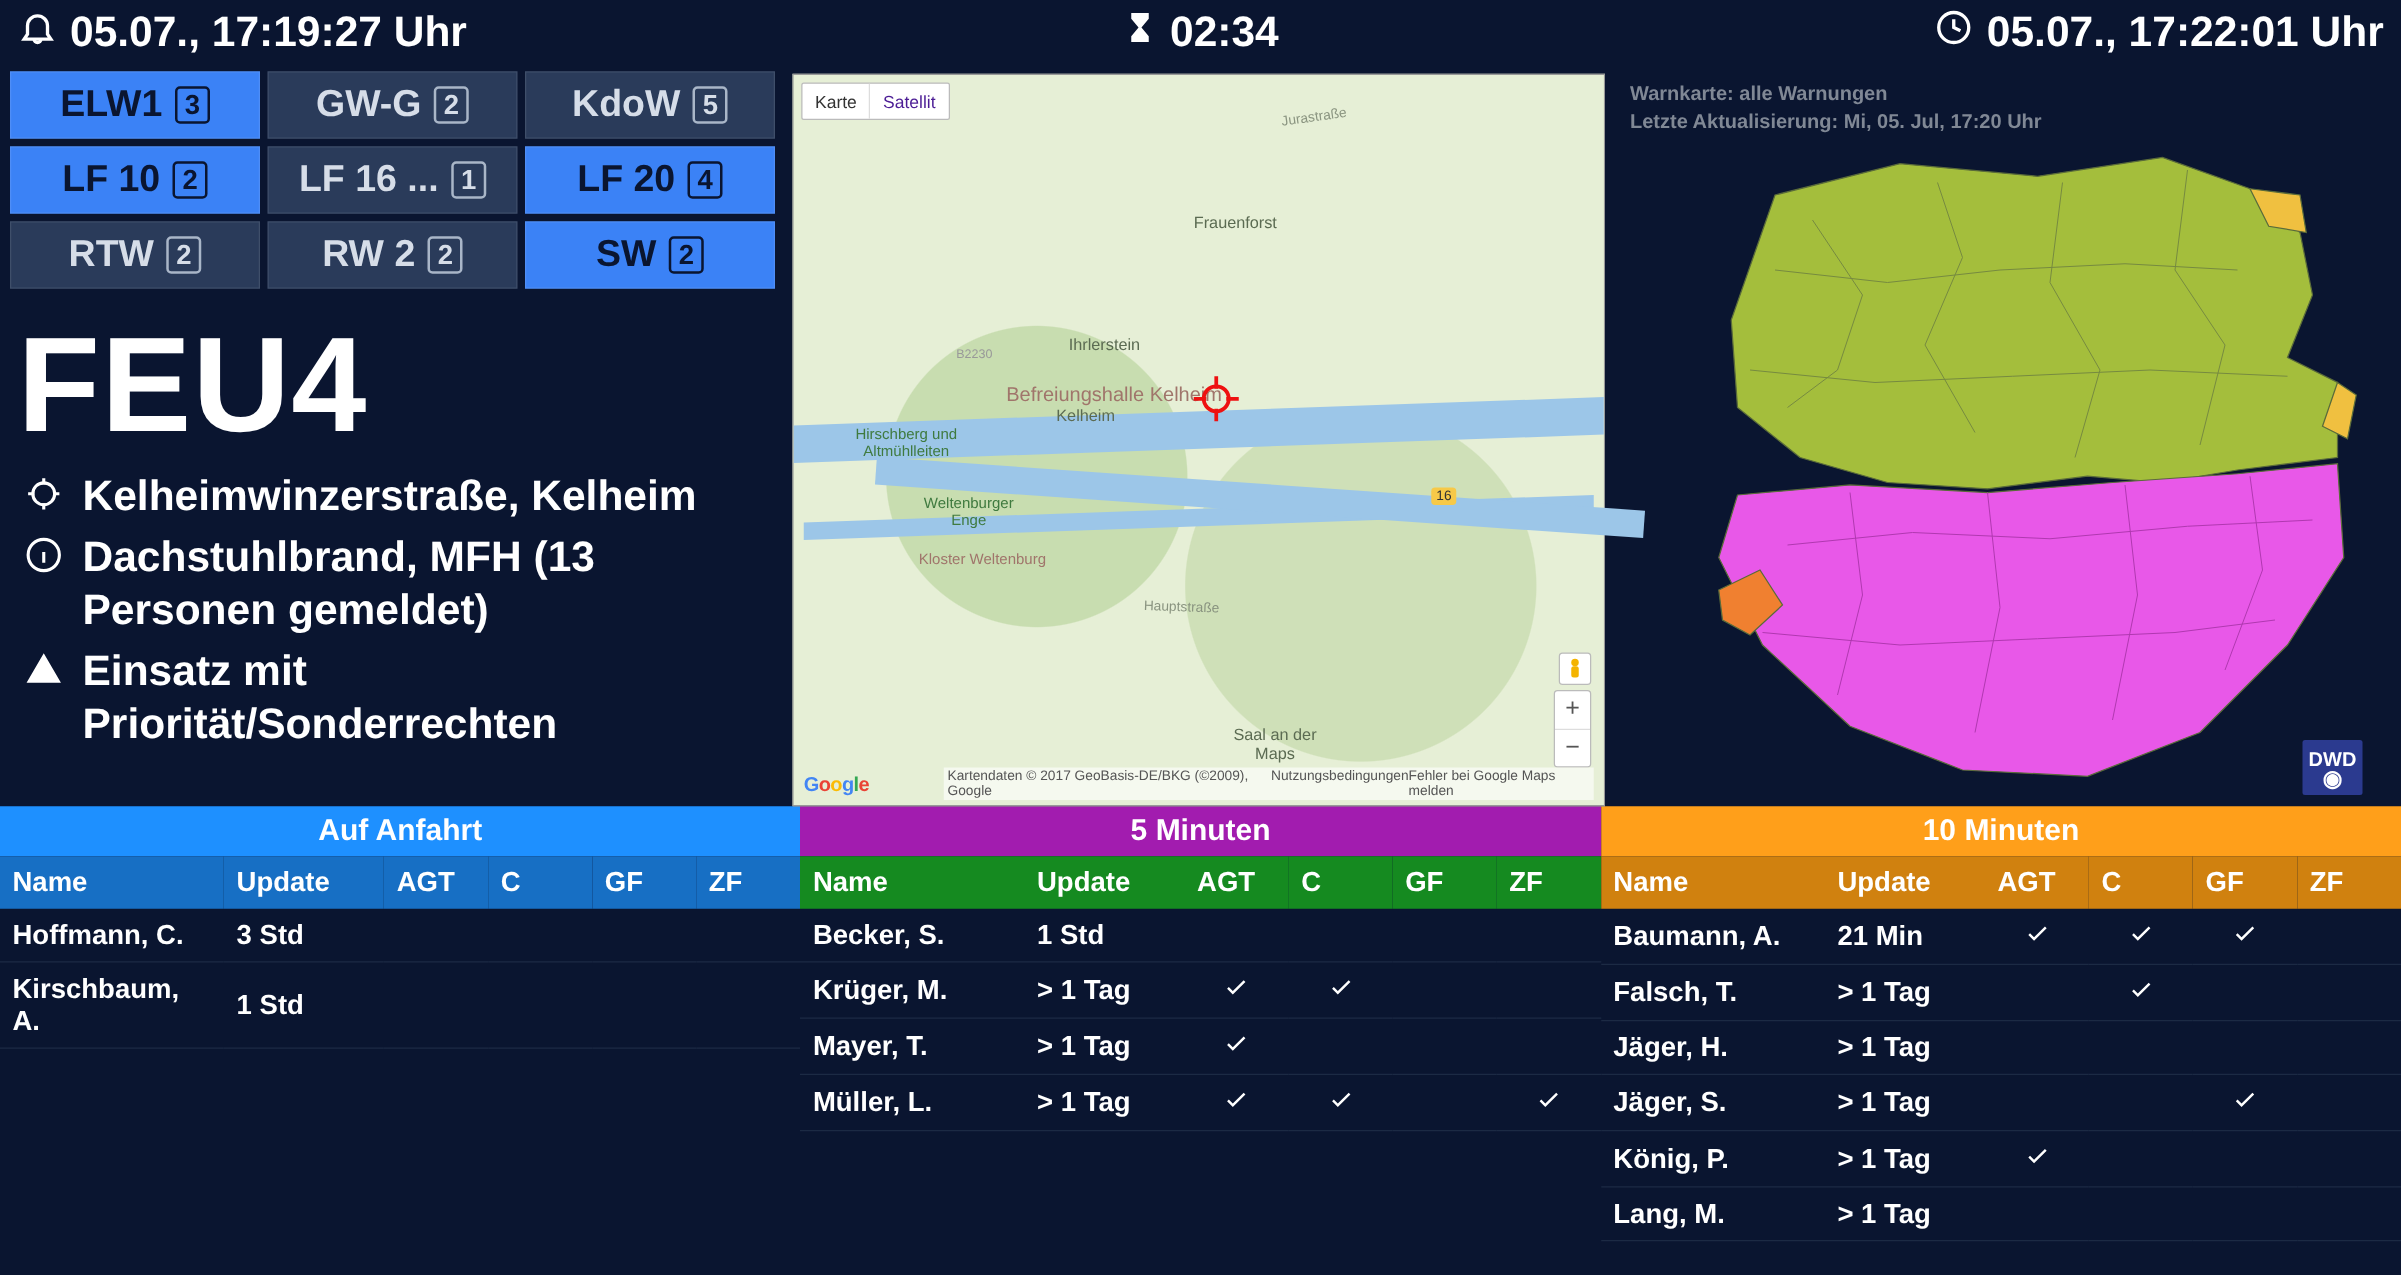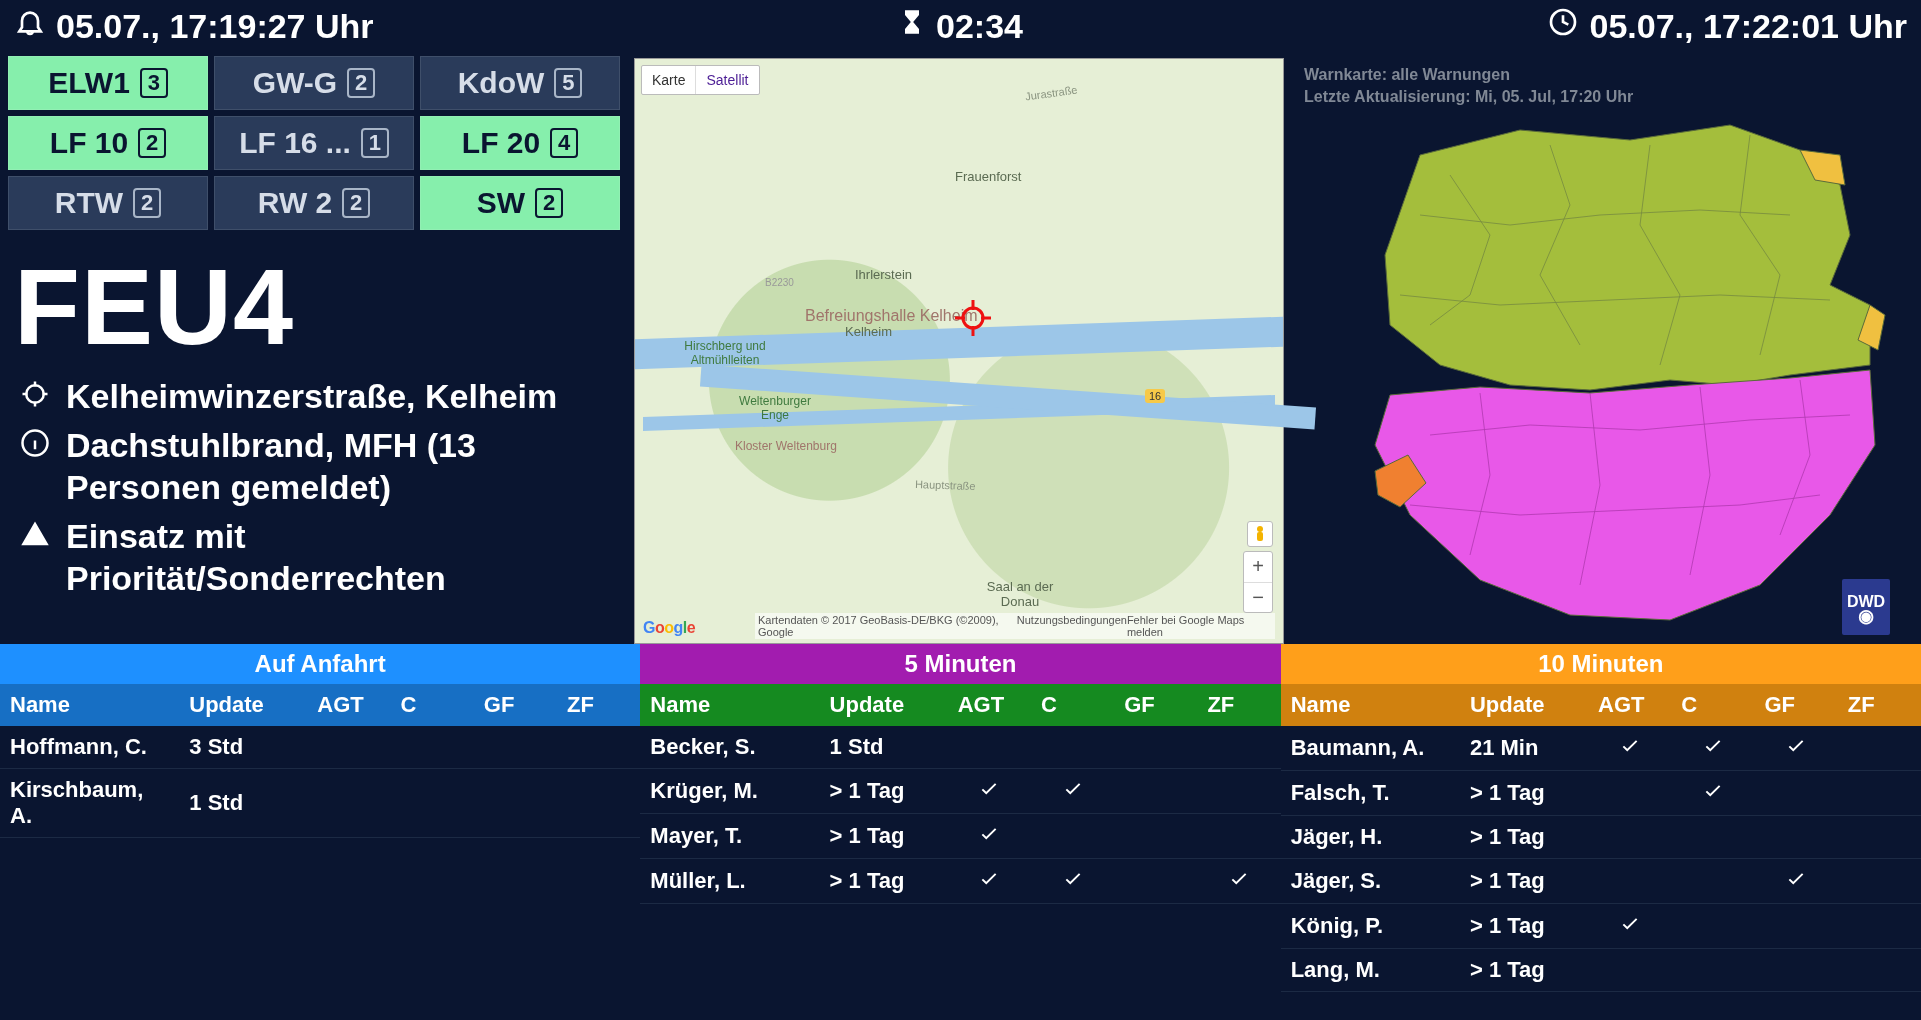--- a/index.html
+++ b/index.html
@@ -43,21 +43,21 @@
   }
   .veh .cnt {
     display: inline-flex; align-items: center; justify-content: center;
     min-width: 28px; height: 30px;
     margin-left: 10px;
     font-size: 22px;
     border: 2px solid currentColor;
     border-radius: 4px;
     padding: 0 4px;
   }
-  .veh.yellow { background: #86efac; color: #0a1530; }
+  .veh.yellow { background: #3b82f6; color: #0a1530; }
   .veh.yellow .cnt { border-color: #0a1530; }
   .veh.gray { background: #2a3b5a; color: #d6dde8; }
   .veh.gray .cnt { border-color: #a9b6c8; }
 
   .keyword {
     font-size: 108px;
     font-weight: 800;
     letter-spacing: 1px;
     margin: 14px 0 4px 10px;
   }
@@ -127,21 +127,21 @@
   .crosshair svg { width:100%; height:100%; }
 
   
   .warn { padding: 8px 8px 0 20px; }
   .warn-hdr { color:#808895; font-size:16px; font-weight:bold; line-height:1.35;}
   .warn-map {
     position:relative; width:560px; height:520px; margin:8px auto 0;
   }
   .warn-map svg { width:100%; height:100%; }
   .dwd-badge {
-    position:absolute; right:0; bottom:0; width:48px; height:56px;
+    position:absolute; right:0; bottom:0; width:48px; height:44px;
     background:#2b3a8f; color:#fff; font-weight:bold;
     display:flex; flex-direction:column; align-items:center; justify-content:center;
     font-size:16px; border-radius:2px;
   }
   .dwd-badge .swirl { font-size:18px; line-height:0.6; }
 
   
   .tables {
     display:grid;
     grid-template-columns: 1fr 1fr 1fr;
@@ -288,21 +288,21 @@
 
     <span class="map-label" style="top:110px;left:320px">Frauenforst</span>
     <span class="map-label" style="top:28px;left:390px;transform:rotate(-8deg);font-size:11px;color:#8a9480">Jurastraße</span>
     <span class="map-label" style="top:208px;left:220px">Ihrlerstein</span>
     <span class="map-label" style="top:248px;left:170px;color:#a0756b;font-size:16px">Befreiungshalle Kelheim</span>
     <span class="map-label" style="top:265px;left:210px">Kelheim</span>
     <span class="map-label" style="top:280px;left:30px;color:#3f7a3f;font-size:12px;width:120px;white-space:normal;text-align:center">Hirschberg und Altmühlleiten</span>
     <span class="map-label" style="top:335px;left:90px;color:#3f7a3f;font-size:12px;width:100px;white-space:normal;text-align:center">Weltenburger Enge</span>
     <span class="map-label" style="top:380px;left:100px;color:#a0756b;font-size:12px">Kloster Weltenburg</span>
     <span class="map-label" style="top:420px;left:280px;transform:rotate(2deg);font-size:11px;color:#8a9480">Hauptstraße</span>
-    <span class="map-label" style="top:520px;left:340px;width:90px;white-space:normal;text-align:center">Saal an der Donau</span>
+    <span class="map-label" style="top:520px;left:340px;width:90px;white-space:normal;text-align:center">Saal an der Maps</span>
     <span class="map-label" style="top:218px;left:130px;font-size:10px;color:#999">B2230</span>
     <span class="map-label" style="top:330px;left:510px;background:#f7c948;color:#333;padding:1px 4px;border-radius:3px;font-size:11px">16</span>
 
     <div class="crosshair">
       <svg viewBox="0 0 40 40">
           <g stroke="#e11" stroke-width="3" fill="none">
             <circle cx="20" cy="20" r="10"></circle>
             <path d="M20 2v10M20 28v10M2 20h10M28 20h10"></path>
           </g>
         </svg>

